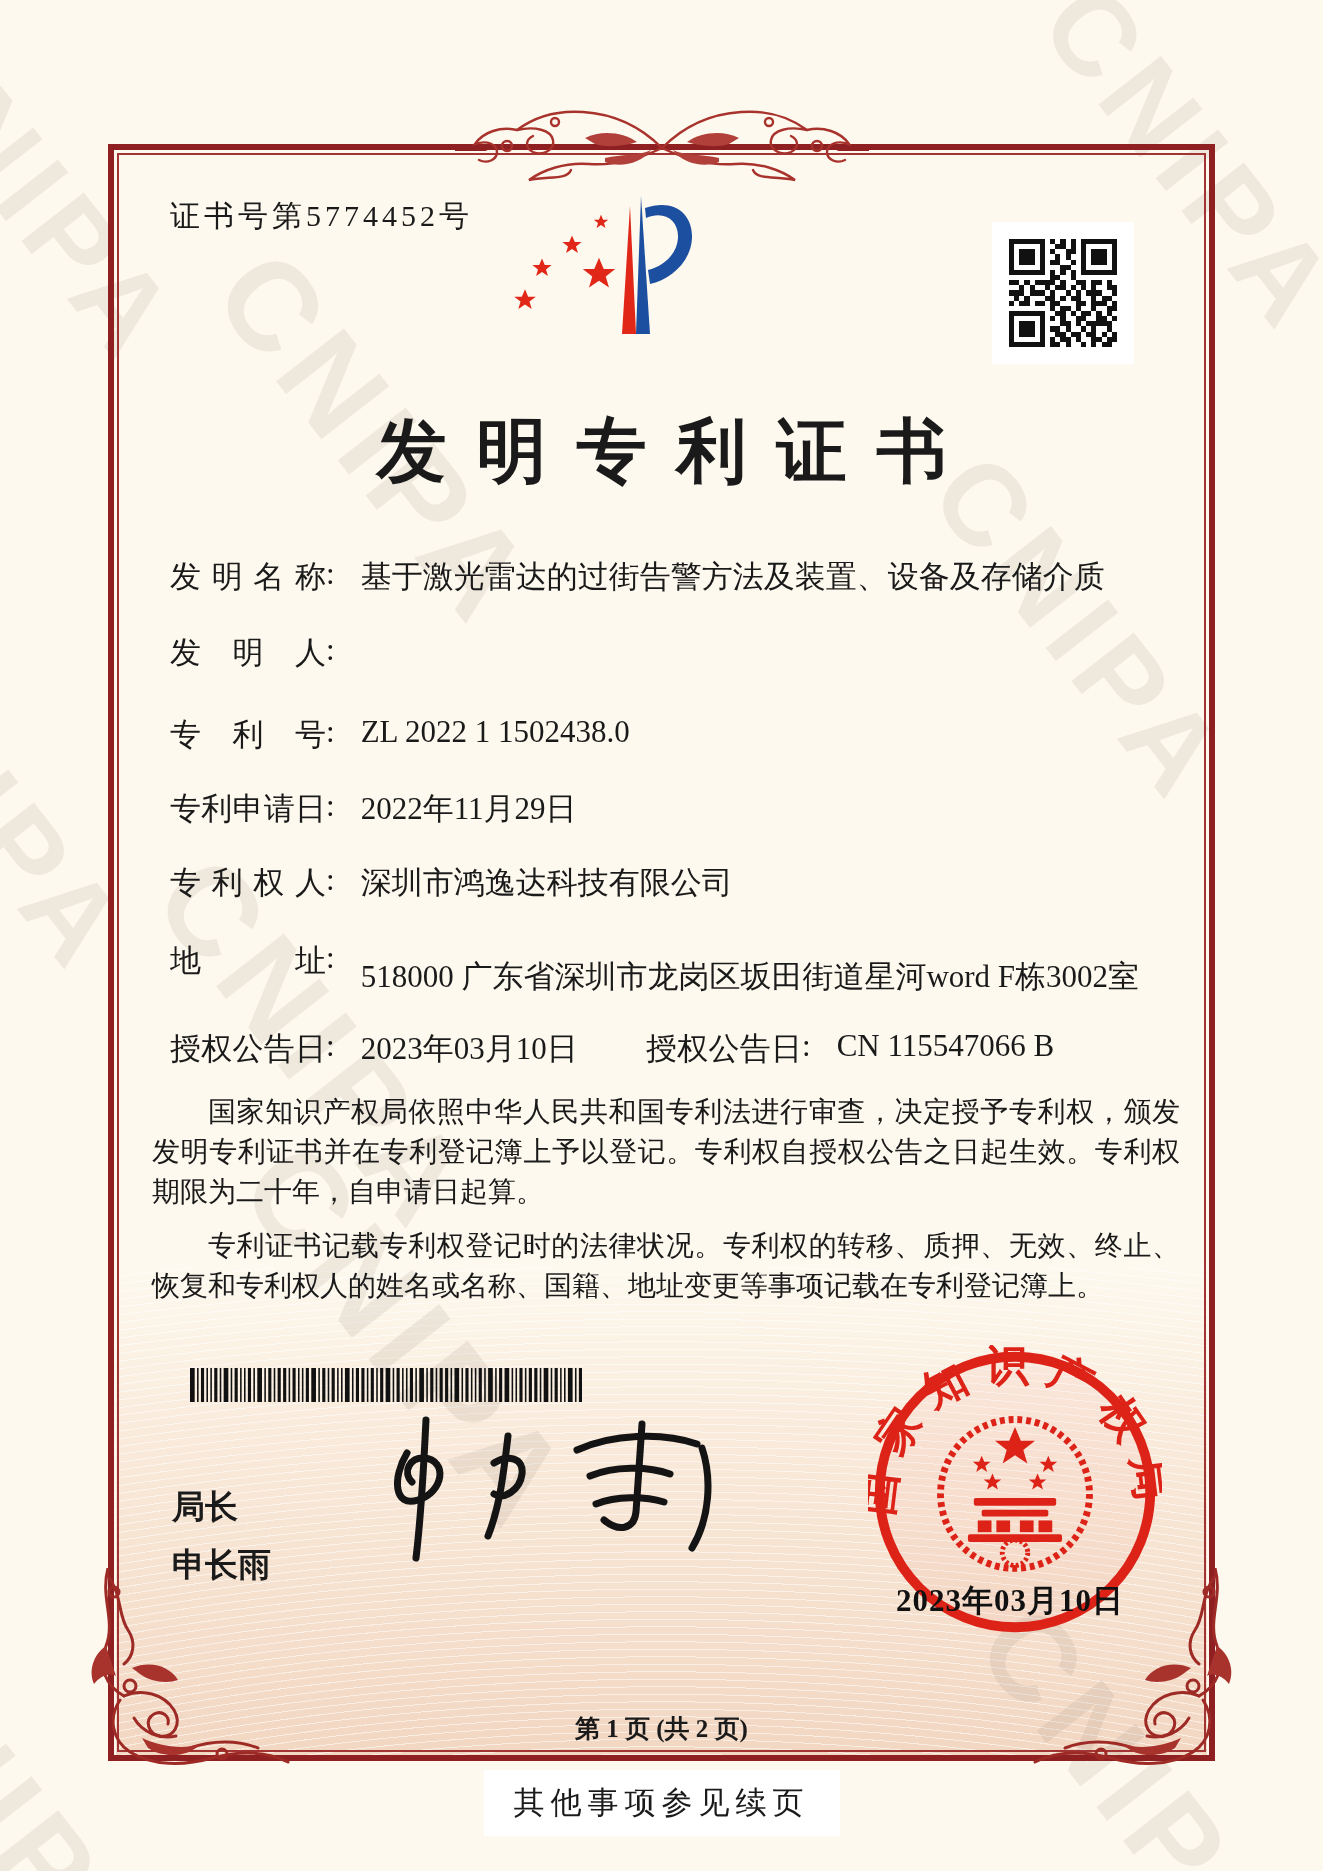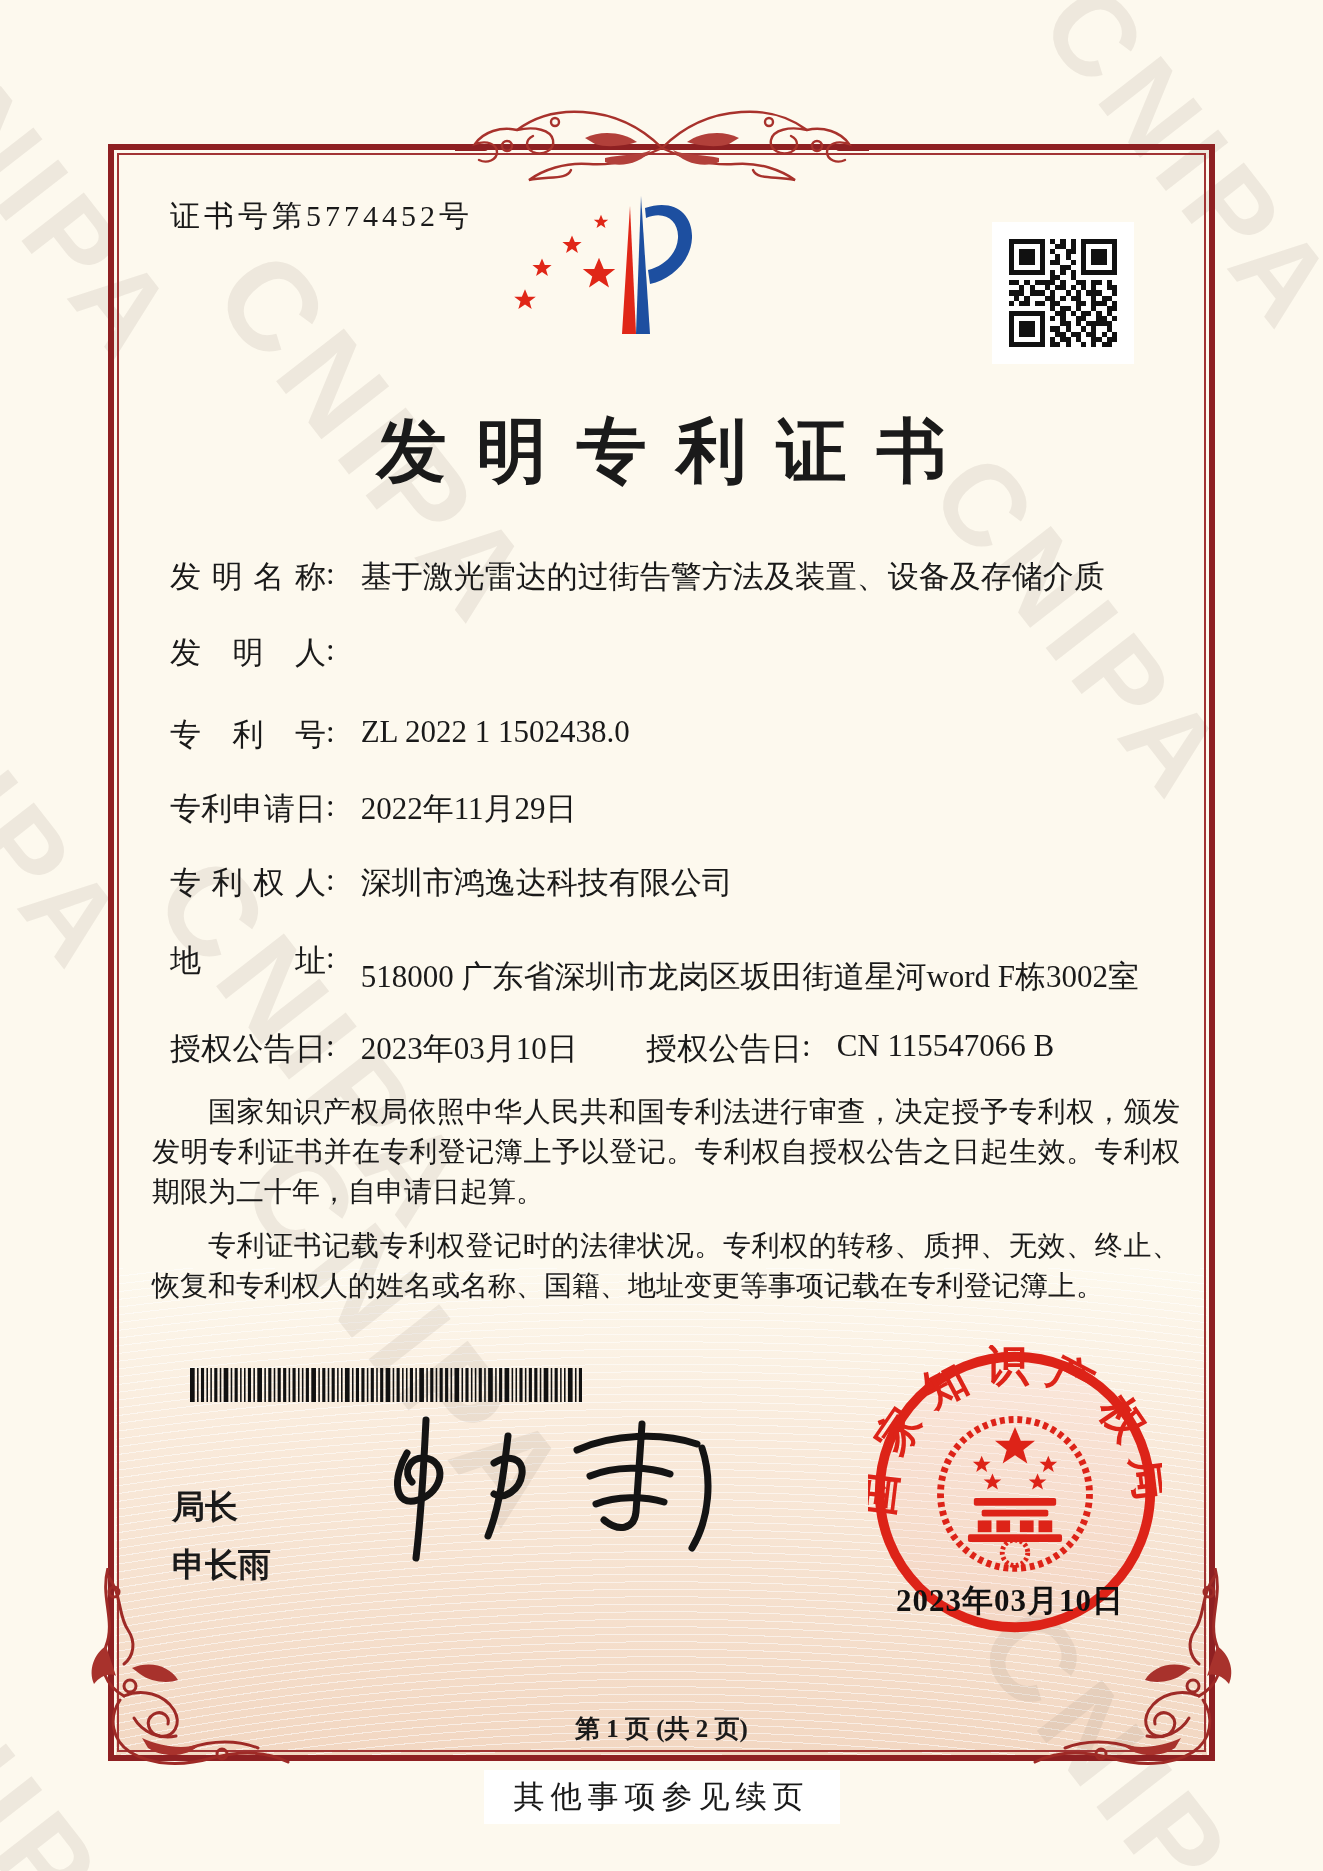--- a/index.html
+++ b/index.html
@@ -72,21 +72,21 @@
     font-family:"Liberation Sans", sans-serif; font-weight:700; font-size:33px; line-height:58px;}
   .signature{position:absolute; left:352px; top:1408px; z-index:2;}
   .seal{position:absolute; left:868px; top:1345px; z-index:2;}
   .seal-date{
     position:absolute; left:890px; top:1580px; width:240px; text-align:center;
     font-size:31px; font-weight:600; color:#111; z-index:3; letter-spacing:1px;
   }
   .page-num{position:absolute; left:0; top:1712px; width:100%; text-align:center; font-size:25px; z-index:2;font-weight:bold;}
   .cont-note{
     position:absolute; left:50%; top:1770px; transform:translateX(-50%);
-    background:#ffffff; padding:6px 30px; font-size:31px; letter-spacing:6px; z-index:2;
+    background:#ffffff; padding:12px 30px; font-size:31px; letter-spacing:6px; z-index:2;
   }
 </style>
 </head>
 <body>
 
 <div class="page">
 
   <div class="wm" style="left:-40px; top:-10px; font-size:115px;">CNIPA</div>
   <div class="wm" style="left:1120px; top:-40px; font-size:115px;">CNIPA</div>
   <div class="wm" style="left:300px; top:225px; font-size:125px;">CNIPA</div>

